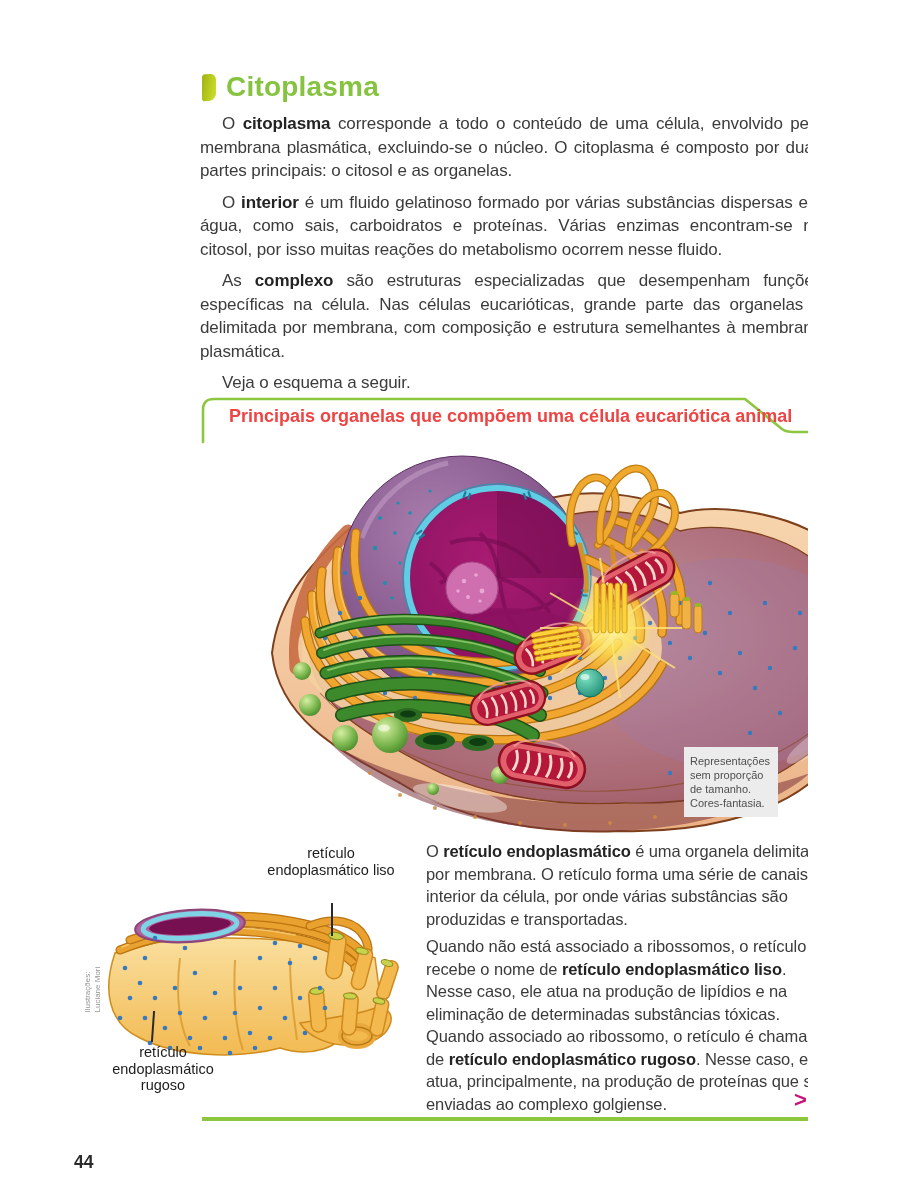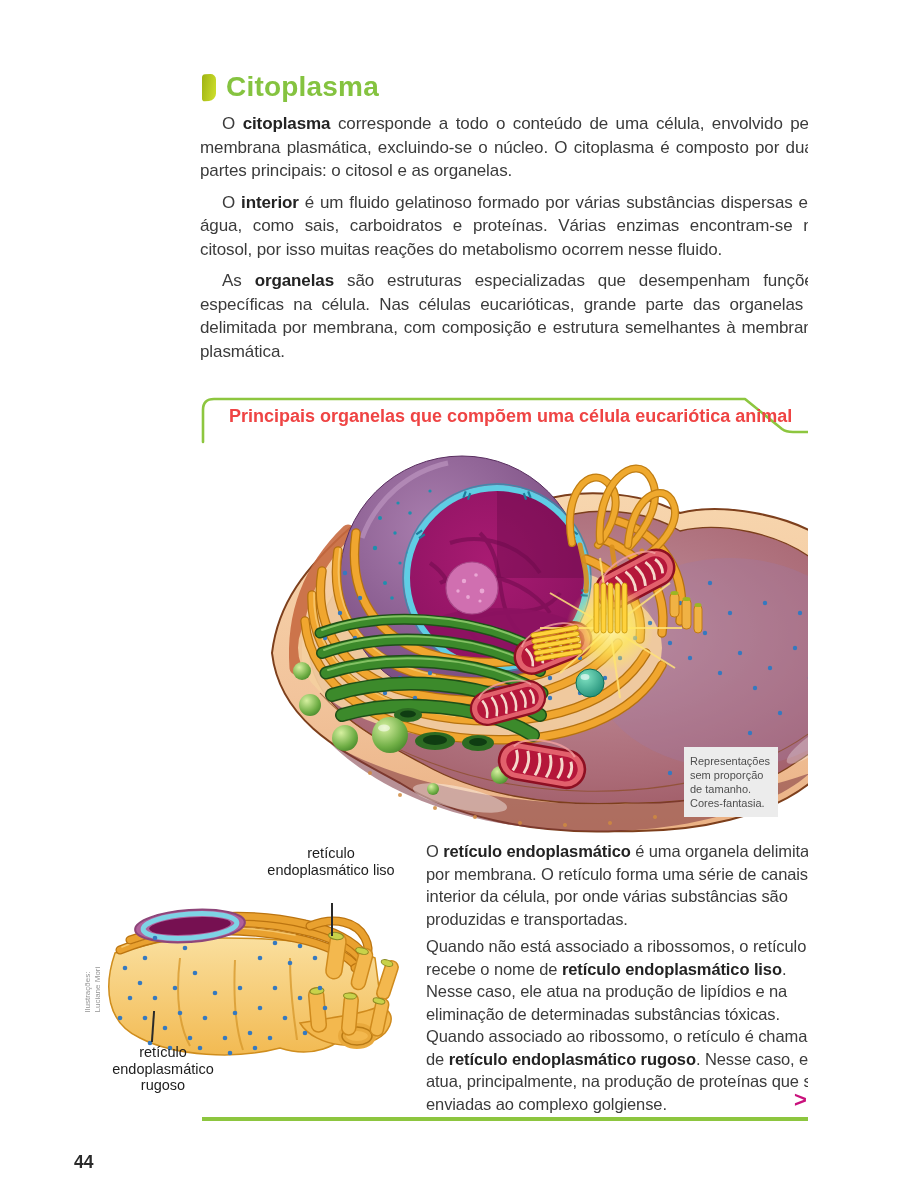--- a/index.html
+++ b/index.html
@@ -65,21 +65,22 @@
 <div id="page">
 
   <div class="heading-row">
     <div class="section-bar"></div>
     <div class="page-title">Citoplasma</div>
   </div>
 
   <div class="intro">
     <p><span>O </span><span class="b">citoplasma</span><span> corresponde a todo o conteúdo de uma célula, envolvido pela membrana plasmática, excluindo-se o núcleo. O citoplasma é composto por duas partes principais: o citosol e as organelas.</span></p>
     <p><span>O </span><span class="b">interior</span><span> é um fluido gelatinoso formado por várias substâncias dispersas em água, como sais, carboidratos e proteínas. Várias enzimas encontram-se no citosol, por isso muitas reações do metabolismo ocorrem nesse fluido.</span></p>
-    <p><span>As </span><span class="b">organelas</span><span> são estruturas especializadas que desempenham funções específicas na célula. Nas células eucarióticas, grande parte das organelas é delimitada por membrana, com composição e estrutura semelhantes à membrana plasmática.</span></p>
+    <p><span>As </span><span class="b">complexo</span><span> são estruturas especializadas que desempenham funções específicas na célula. Nas células eucarióticas, grande parte das organelas é delimitada por membrana, com composição e estrutura semelhantes à membrana plasmática.</span></p>
+    <p><span>Veja o esquema a seguir.</span></p>
   </div>
 
   <div class="scheme-box">
     <svg width="622" height="50" viewBox="0 0 622 50">
       <path d="M 3 48 L 3 16 Q 3 5 14 5 L 545 5 L 582 35 Q 586 38 593 38 L 614 38" fill="none" stroke="#8dc63f" stroke-width="2.6" stroke-linecap="round" stroke-linejoin="round"></path>
     </svg>
     <div class="scheme-title">Principais organelas que compõem uma célula eucariótica animal</div>
   </div>
 
   <svg class="cell-fig" width="645" height="397" viewBox="0 0 645 397">

